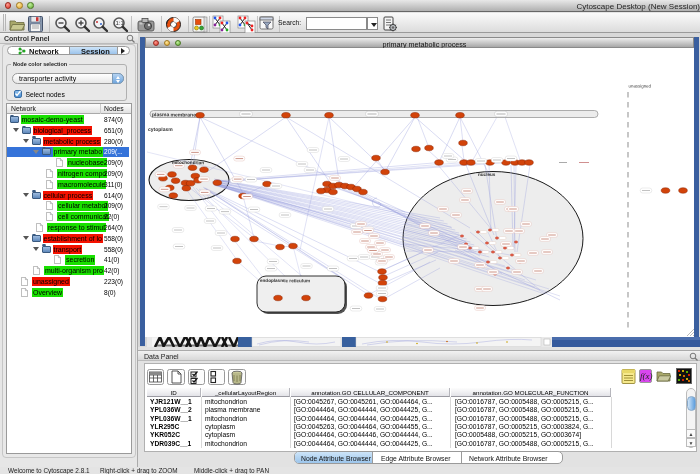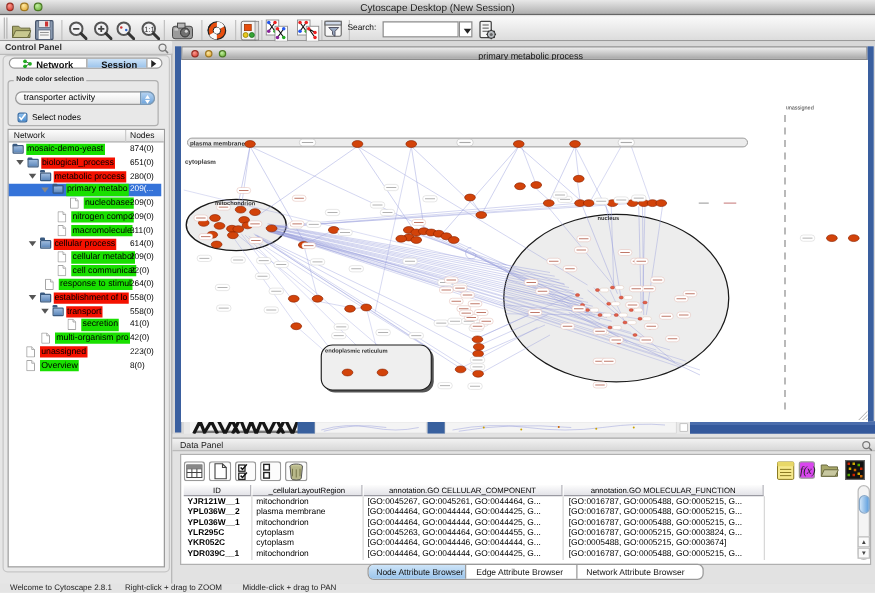--- a/index.html
+++ b/index.html
@@ -5,21 +5,21 @@
 *{margin:0;padding:0;box-sizing:border-box}
 html,body{width:700px;height:474px;overflow:hidden;font-family:"Liberation Sans",sans-serif;background:#e4e4e4}
 .abs{position:absolute}
 </style></head>
 <body>
 
 <div class="abs" style="left:0;top:0;width:700px;height:11.5px;background:linear-gradient(#e8e8e8,#b0b0b0);border-bottom:1px solid #666">
  <div class="abs" style="left:4.8px;top:2.2px;width:6.5px;height:6.5px;border-radius:50%;background:radial-gradient(circle at 35% 30%,#ff9a90,#d93a2c);border:0.5px solid #992a20"></div>
  <div class="abs" style="left:16.1px;top:2.2px;width:6.5px;height:6.5px;border-radius:50%;background:radial-gradient(circle at 35% 30%,#ffe9a0,#e0a42c);border:0.5px solid #a07820"></div>
  <div class="abs" style="left:27.4px;top:2.2px;width:6.5px;height:6.5px;border-radius:50%;background:radial-gradient(circle at 35% 30%,#c2f0a0,#66ad34);border:0.5px solid #4a7a24"></div>
- <div class="abs" style="left:0;top:1.5px;width:700px;text-align:center;font-size:8px;color:#222">Cytoscape Desktop (New Session)</div>
+ <div class="abs" style="left:0;top:1.5px;width:700px;text-align:right;font-size:8px;color:#222">Cytoscape Desktop (New Session)</div>
 </div>
 
 <div class="abs" style="left:0;top:12.5px;width:700px;height:20.5px;background:linear-gradient(#fafafa,#dcdcdc);border-bottom:1px solid #9a9a9a"></div>
 <div class="abs" style="left:2.5px;top:14px;width:1px;height:17px;background:#b6b6b6"></div>
 <div class="abs" style="left:4.5px;top:14px;width:1px;height:17px;background:#b6b6b6"></div>
 <div style="position:absolute;left:48.5px;top:16px;width:1px;height:16px;background:#c2c2c2"></div>
 <div style="position:absolute;left:131px;top:16px;width:1px;height:16px;background:#c2c2c2"></div>
 <div style="position:absolute;left:161px;top:16px;width:1px;height:16px;background:#c2c2c2"></div>
 <div style="position:absolute;left:187.5px;top:16px;width:1px;height:16px;background:#c2c2c2"></div>
 <div style="position:absolute;left:209px;top:16px;width:1px;height:16px;background:#c2c2c2"></div>

